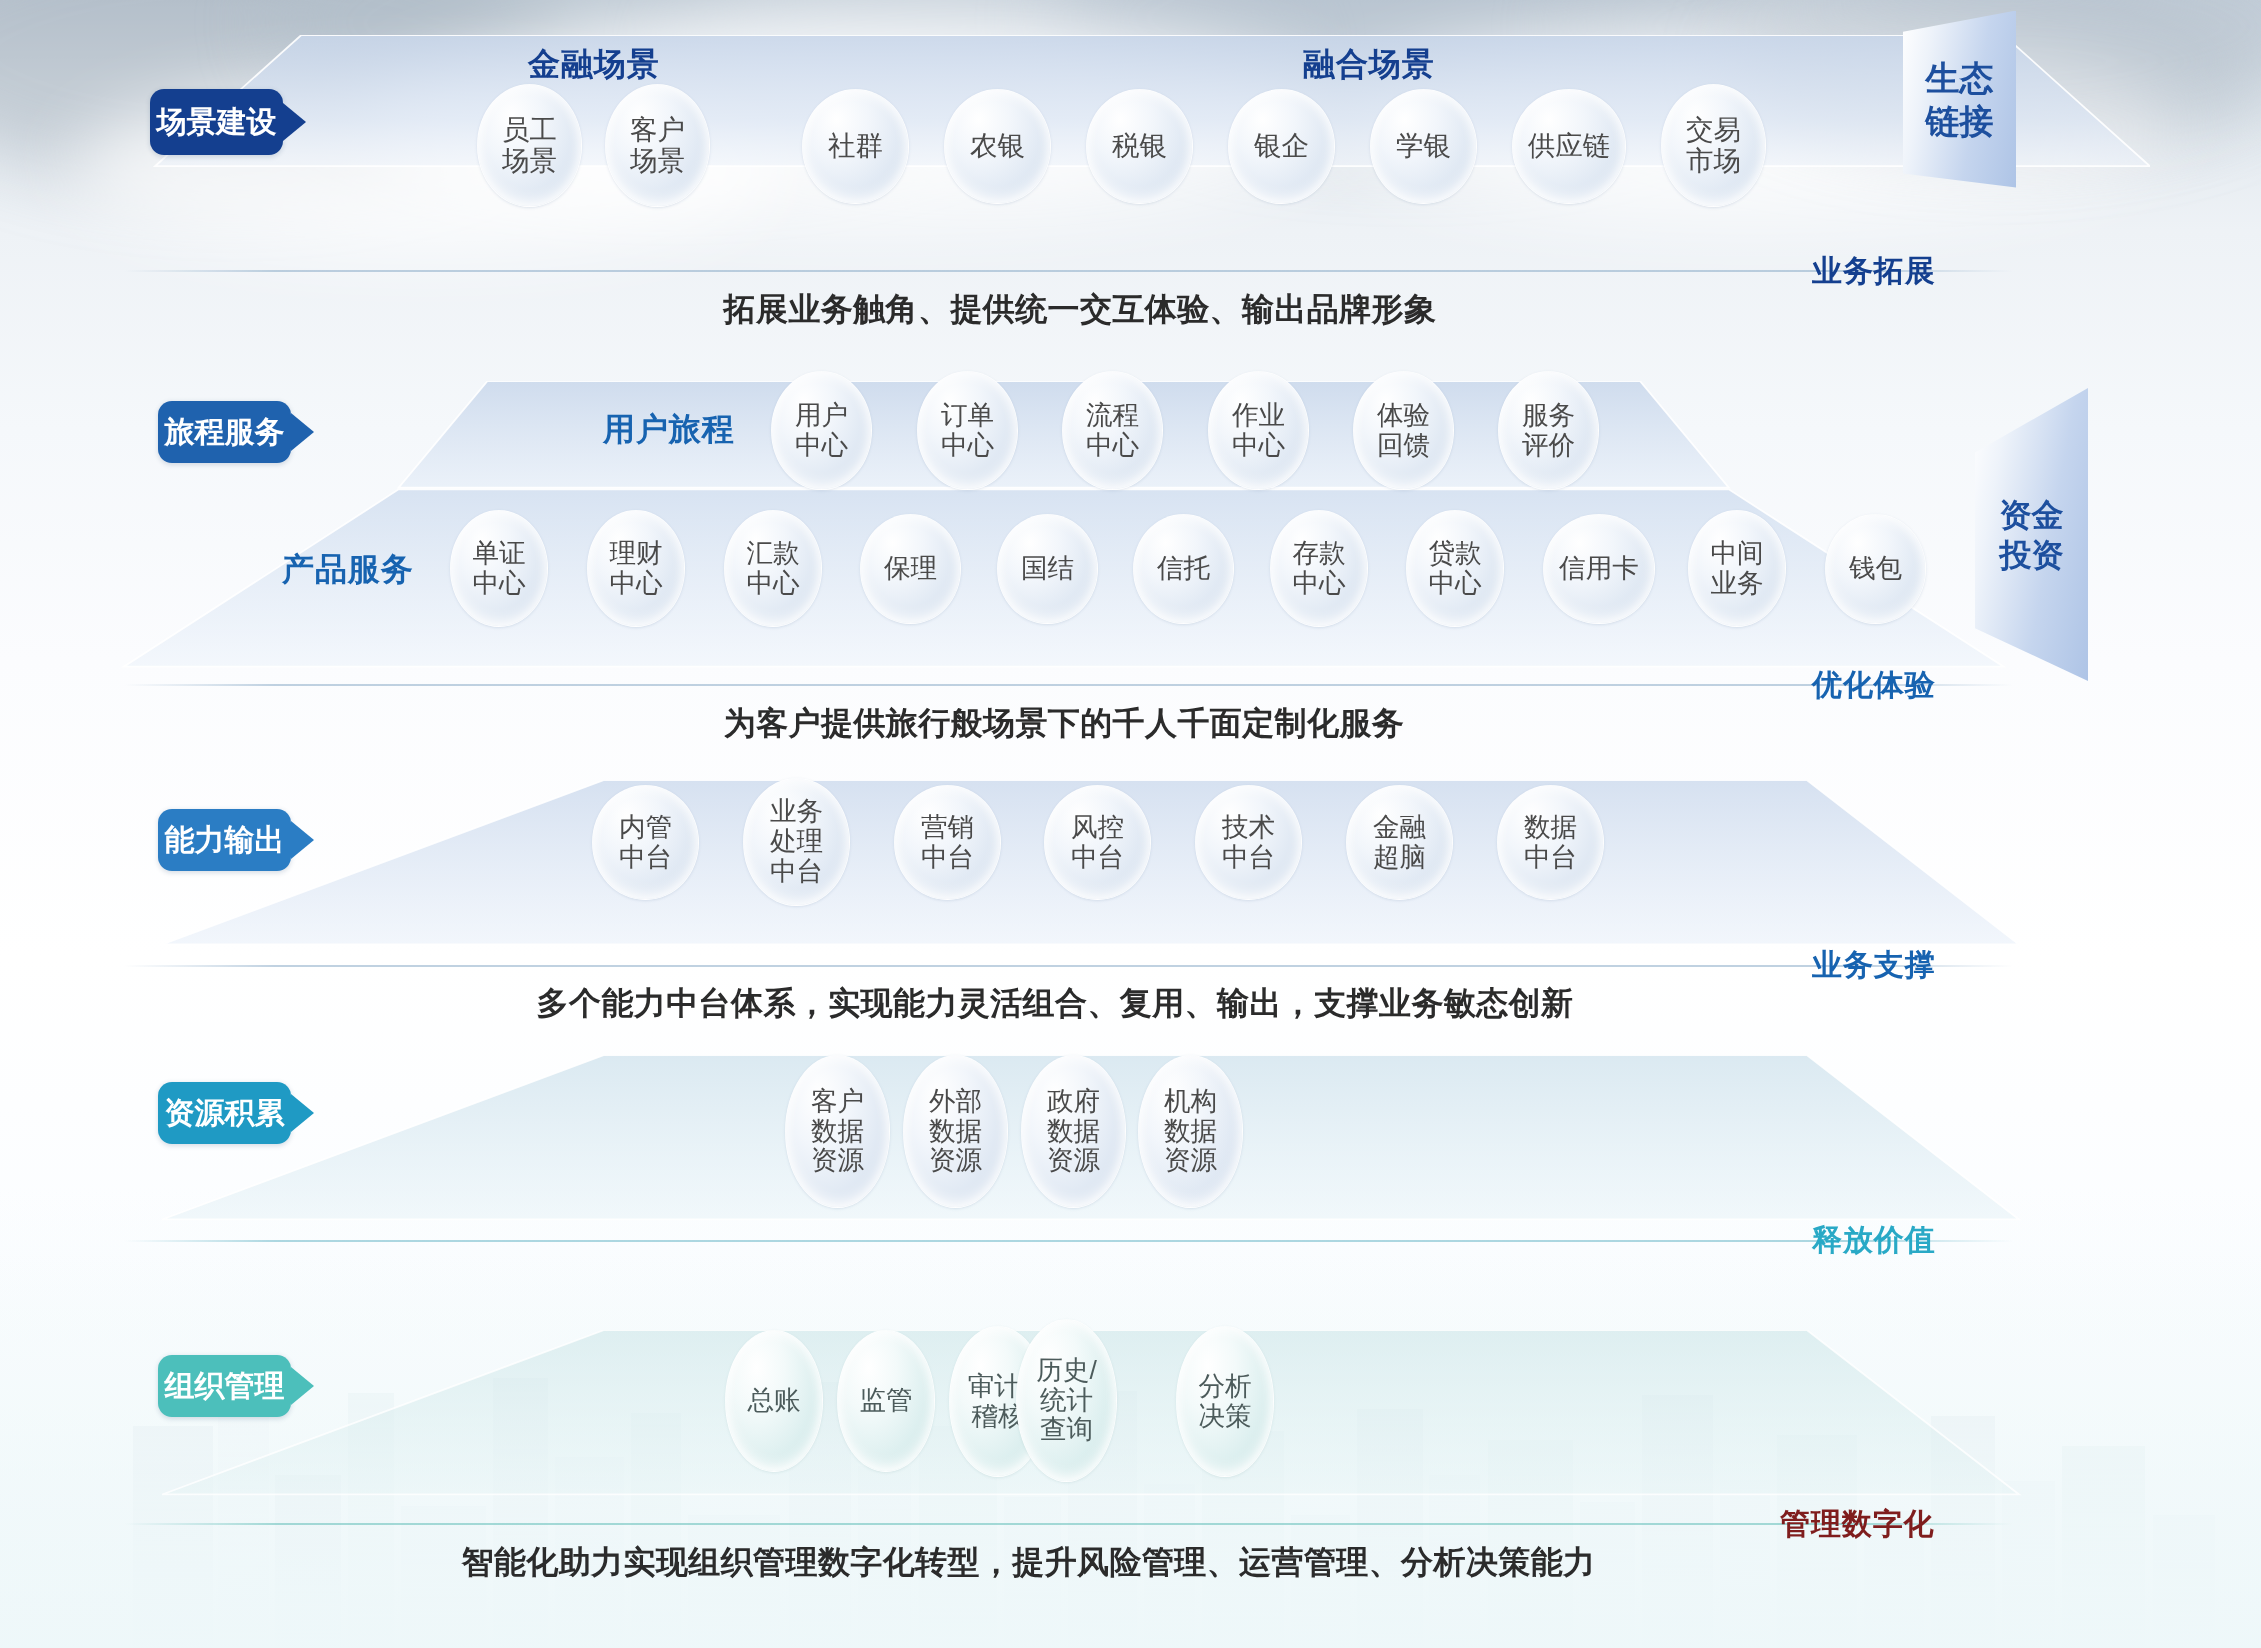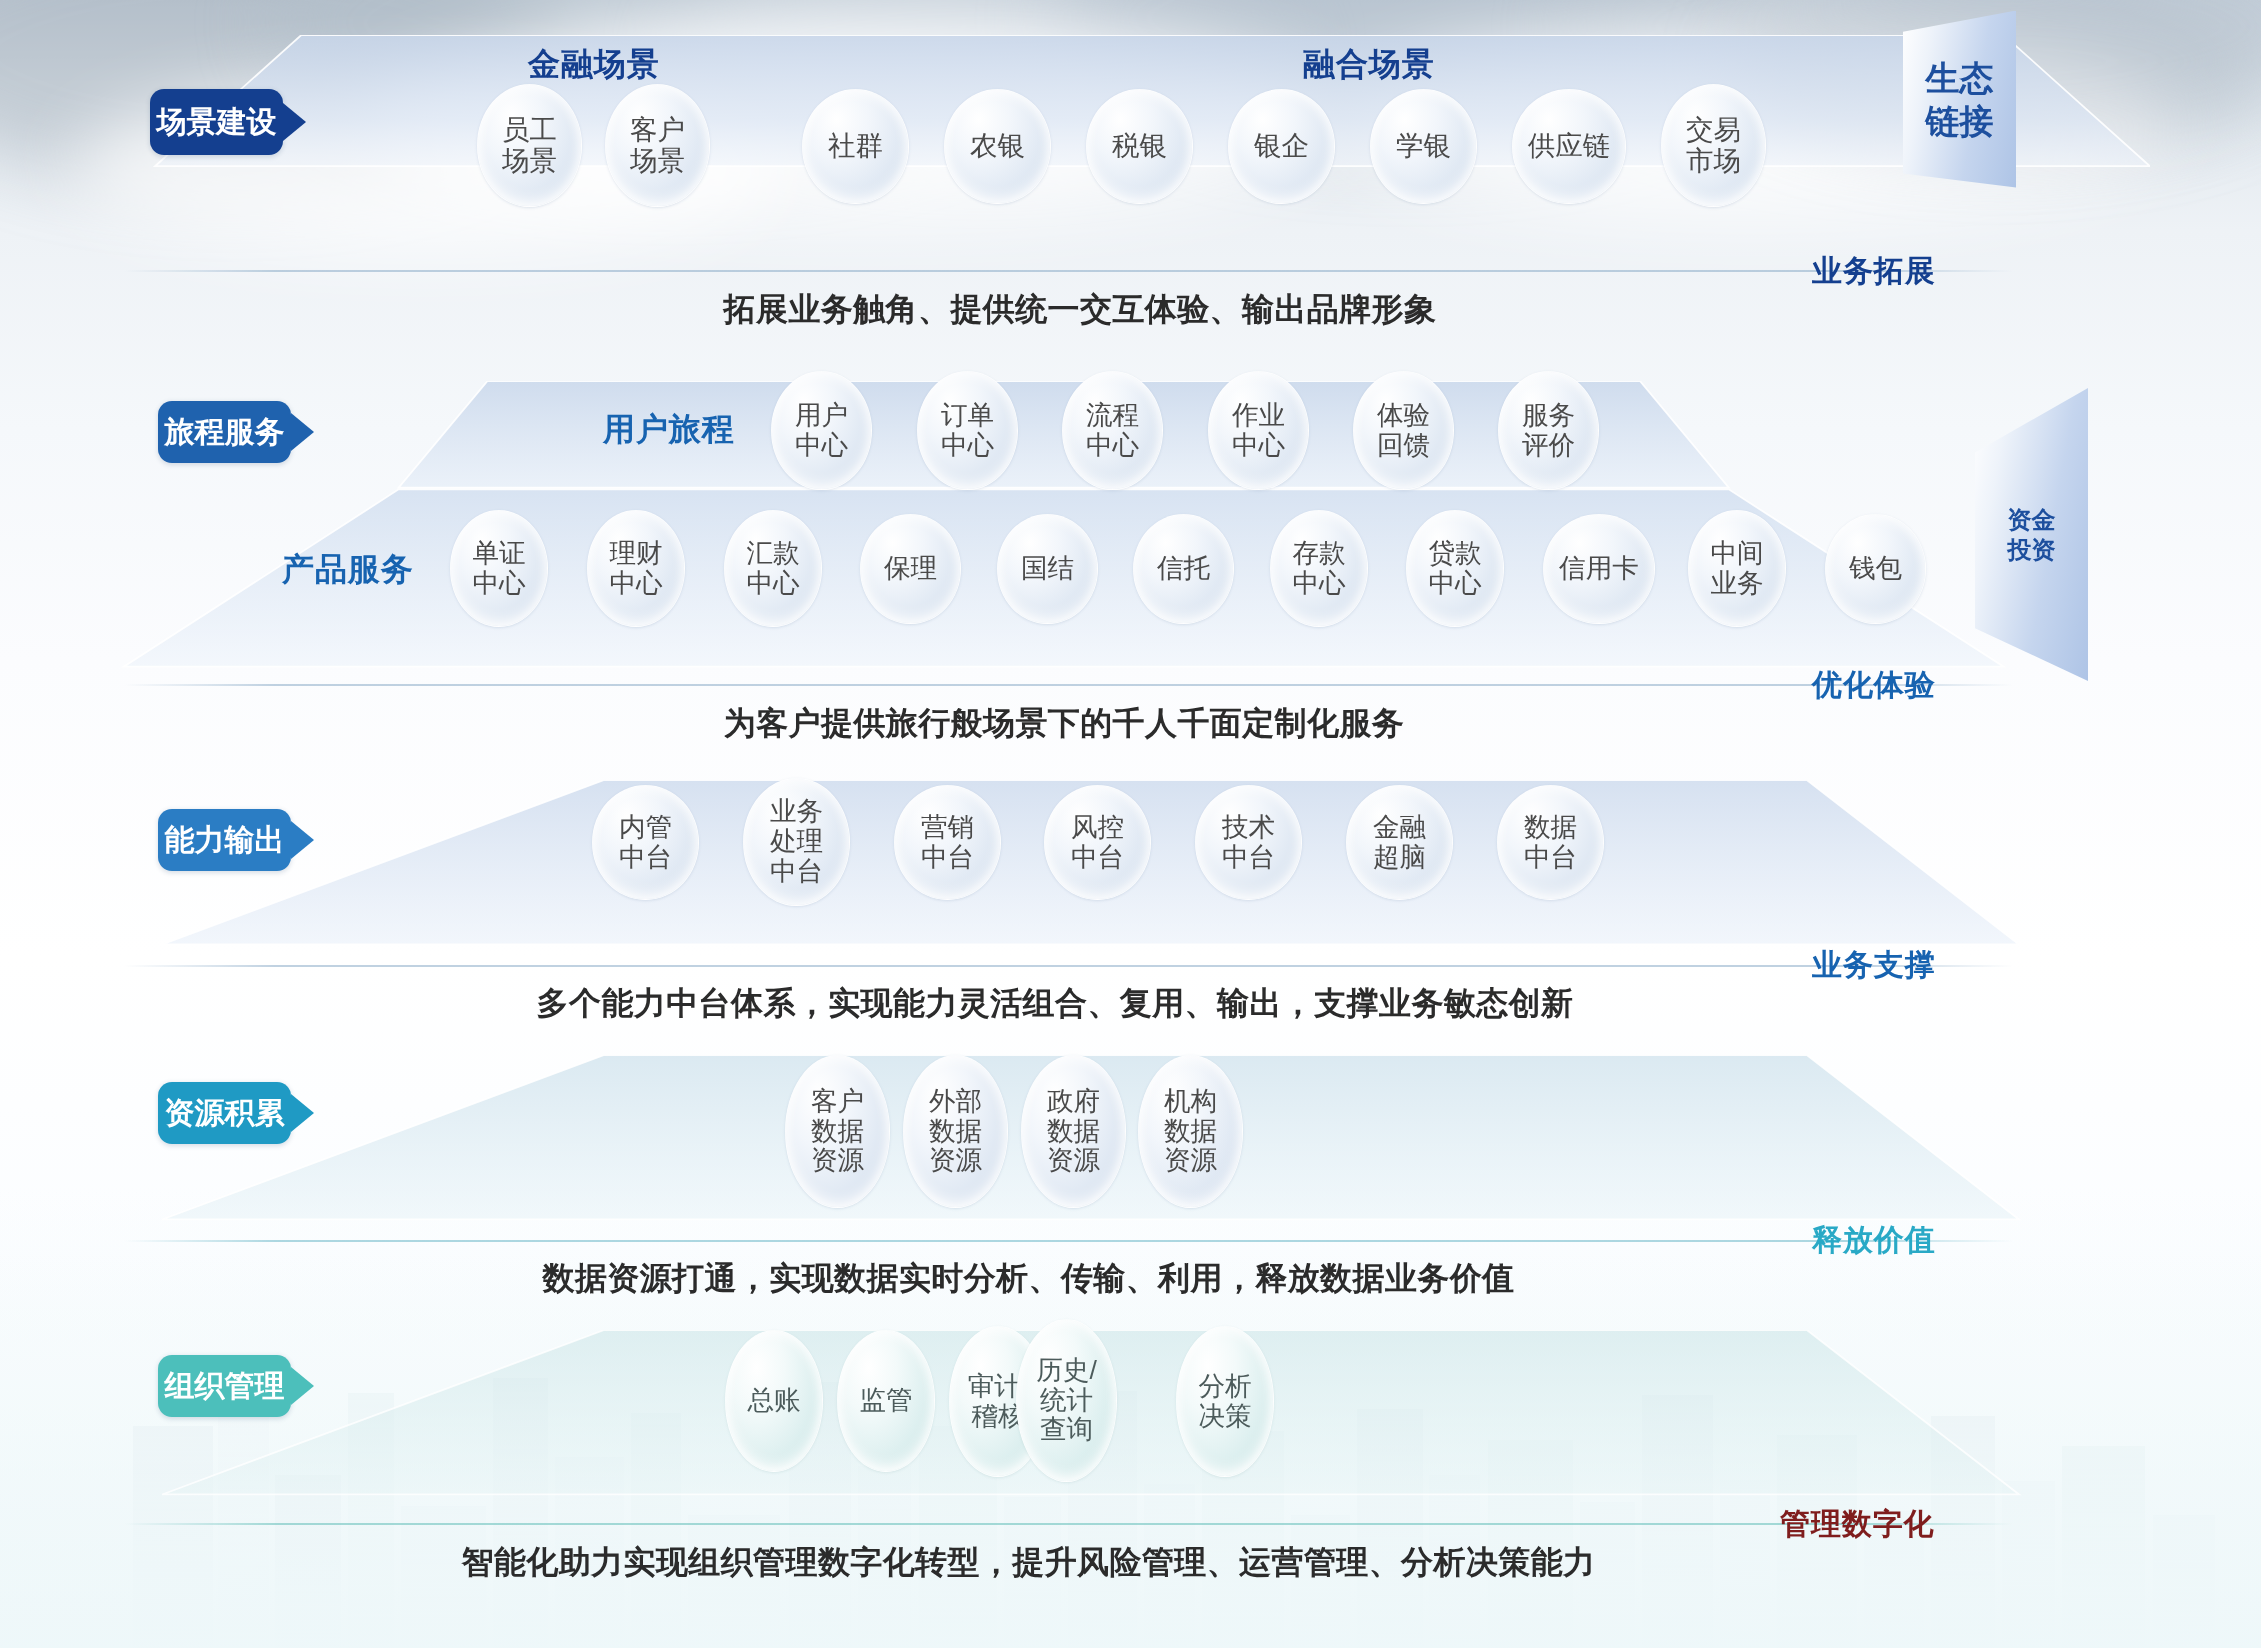--- a/index.html
+++ b/index.html
@@ -362,21 +362,20 @@
     <div class="node" style="left:1021px;top:1055px;width:103px;height:151px;font-size:26.6px;">
         <span>政府<br>数据<br>资源</span>
       </div>
     <div class="node" style="left:1138px;top:1055px;width:103px;height:151px;font-size:26.6px;">
         <span>机构<br>数据<br>资源</span>
       </div>
   </div>
 
   <div class="sep-line" style="left:124px;top:1240px;width:1889px;background:linear-gradient(90deg,rgba(150,200,210,0) 0%,rgba(120,190,205,.6) 8%,rgba(120,190,205,.6) 92%,rgba(150,200,210,0) 100%);"></div>
   <div class="tier-key" style="left:1812px;top:1220px;color:#29a9c6;">释放价值</div>
-  <div class="caption" style="left:0;top:1257px;width:2057px;">数据资源打通，实现数据实时分析、传输、利用，释放数据业务价值</div>
 
   <div class="slab" style="left:124px;top:1330px;width:2026px;height:168px;">
     <svg width="2026" height="168" viewBox="0 0 2285 190">
       <defs>
         <linearGradient id="g5" x1="0" y1="0" x2="0" y2="1">
           <stop offset="0%" stop-color="#cfe7e9" stop-opacity="0.62"></stop>
           <stop offset="100%" stop-color="#e6f4f5" stop-opacity="0.42"></stop>
         </linearGradient>
       </defs>
       <polygon points="540,0 1900,0 2140,186 40,186" fill="url(#g5)"></polygon>
@@ -411,17 +410,17 @@
   <div class="tier-key" style="left:1780px;top:1504px;color:#7f1d1d;">管理数字化</div>
   <div class="caption" style="left:0;top:1541px;width:2057px;">智能化助力实现组织管理数字化转型，提升风险管理、运营管理、分析决策能力</div>
 
   <div class="ribbon" style="left:1903px;top:10.6px;width:113px;height:177px;">
     <div class="panel" style="clip-path:polygon(0% 12%, 100% 0%, 100% 100%, 0% 92%);"></div>
     <div class="txt" style="font-size:34px;">生态<br>链接</div>
   </div>
 
   <div class="ribbon" style="left:1975px;top:388px;width:113px;height:293px;">
     <div class="panel" style="clip-path:polygon(0% 22%, 100% 0%, 100% 100%, 0% 82%);"></div>
-    <div class="txt" style="font-size:24px;">资金<br>投资</div>
+    <div class="txt" style="font-size:32px;">资金<br>投资</div>
   </div>
 
 </div>
 
 
 </body></html>

